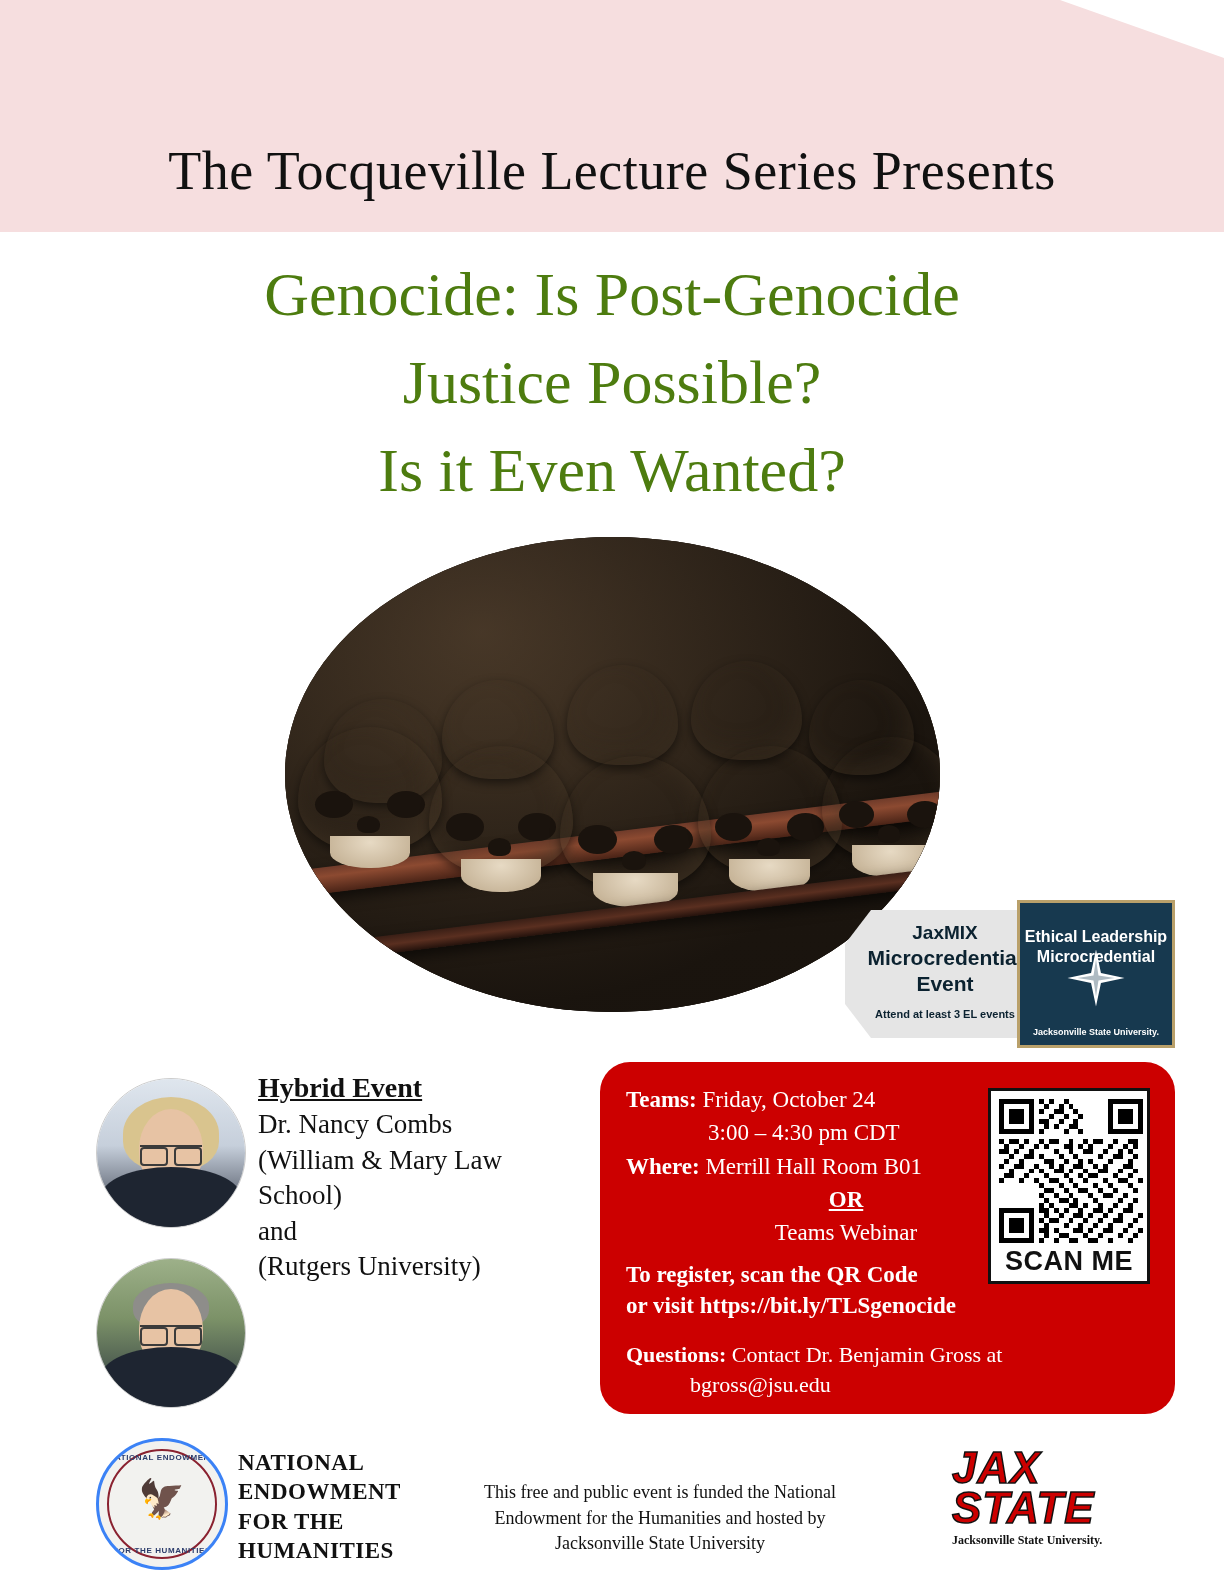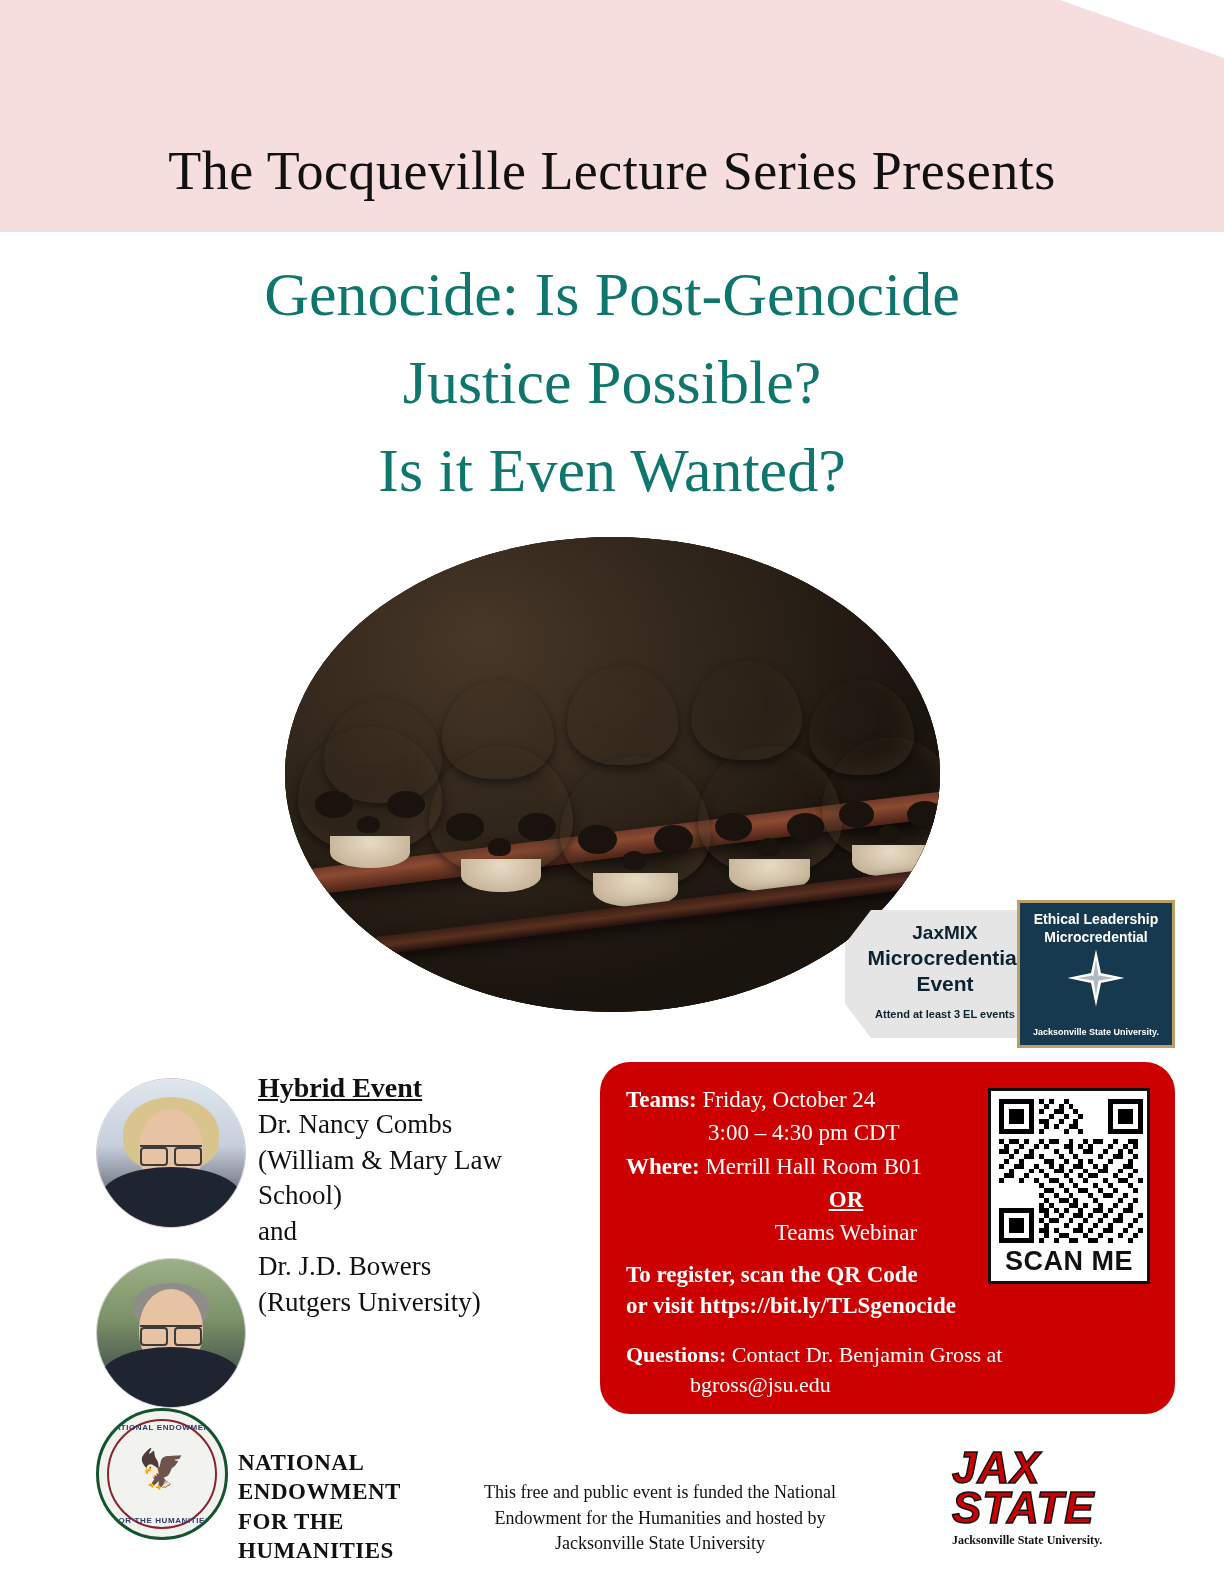--- a/index.html
+++ b/index.html
@@ -39,21 +39,21 @@
 
   
   .main-title {
     position: absolute;
     left: 60px;
     top: 250px;
     width: 1104px;
     text-align: center;
     font-size: 62px;
     line-height: 1.42;
-    color: #0f766e;
+    color: #4d7c0f;
   }
   .main-title .line { display: block; }
 
   
   .photo-oval {
     position: absolute;
     left: 285px;
     top: 537px;
     width: 655px;
     height: 475px;
@@ -151,21 +151,21 @@
     top: 0;
     width: 158px;
     height: 148px;
     background: #17394f;
     border: 3px solid #b9a06a;
     box-sizing: border-box;
     color: #ffffff;
     text-align: center;
     font-family: "Liberation Sans", sans-serif;
   }
-  .micro-card .t1 { font-size: 14px; font-weight: bold; margin-top: 8px; line-height: 1.25; }
+  .micro-card .t1 { font-size: 16px; font-weight: bold; margin-top: 24px; line-height: 1.25; }
   .micro-card .t2 { font-size: 9px; font-weight: bold; position: absolute; bottom: 8px; left: 0; width: 100%; }
   .star {
     position: absolute;
     left: 50%;
     top: 50%;
     width: 62px;
     height: 62px;
     margin-left: -31px;
     margin-top: -27px;
   }
@@ -337,26 +337,26 @@
     font-weight: bold;
     font-size: 27px;
     color: #111111;
     letter-spacing: 0.5px;
   }
 
   
   .neh-seal {
     position: absolute;
     left: 96px;
-    top: 1408px;
+    top: 1438px;
     width: 126px;
     height: 126px;
     border-radius: 50%;
     background: #f2f2ef;
-    border: 3px solid #14532d;
+    border: 3px solid #3b82f6;
     overflow: hidden;
   }
   .neh-seal .ring {
     position: absolute;
     inset: 8px;
     border-radius: 50%;
     border: 2px solid #8a2230;
   }
   .neh-seal .eagle {
     position: absolute;
@@ -519,21 +519,20 @@
   <div class="glasses"></div>
   <div class="body-sh"></div>
 </div>
 
 <div class="speaker-text">
   <div class="hybrid">Hybrid Event</div>
   <div>Dr. Nancy Combs</div>
   <div>(William &amp; Mary Law</div>
   <div>School)</div>
   <div>and</div>
-  <div>Dr. J.D. Bowers</div>
   <div>(Rutgers University)</div>
 </div>
 
 <div class="info-card">
   <div class="info-lines">
     <div class="row">
       <span class="lbl">Teams:</span>
       <span>Friday, October 24</span>
     </div>
     <div class="row indent">3:00 – 4:30 pm CDT</div>

